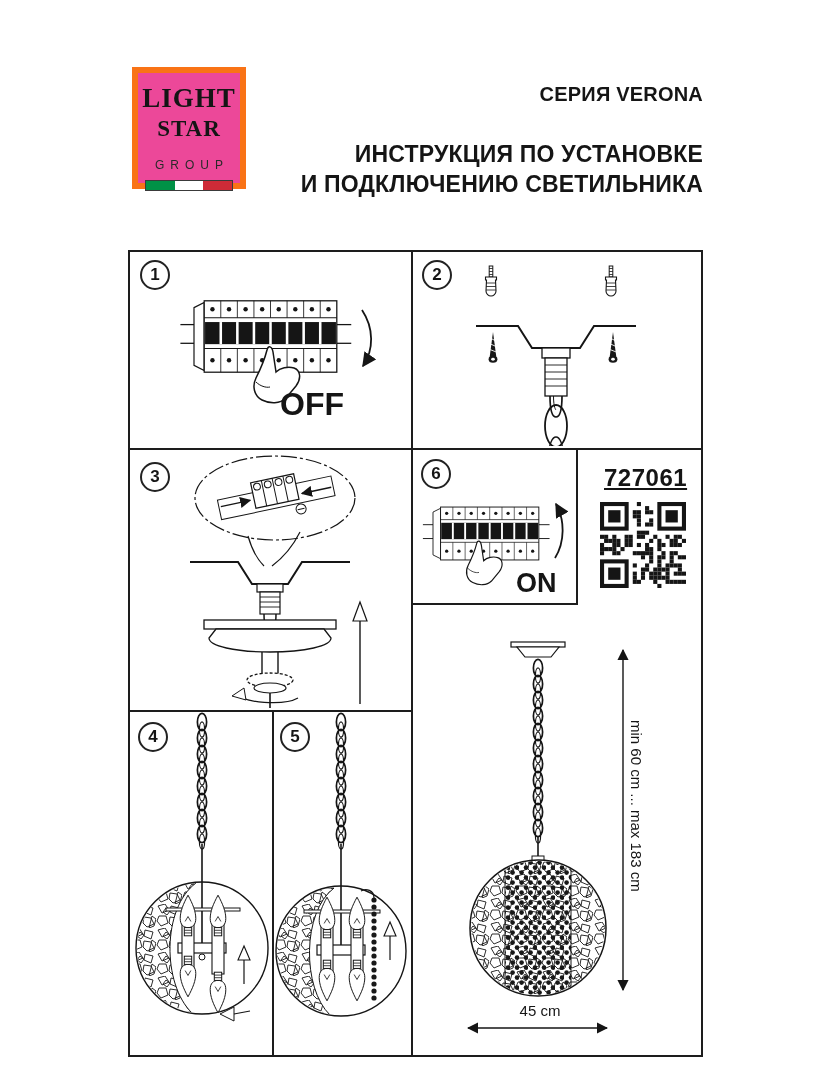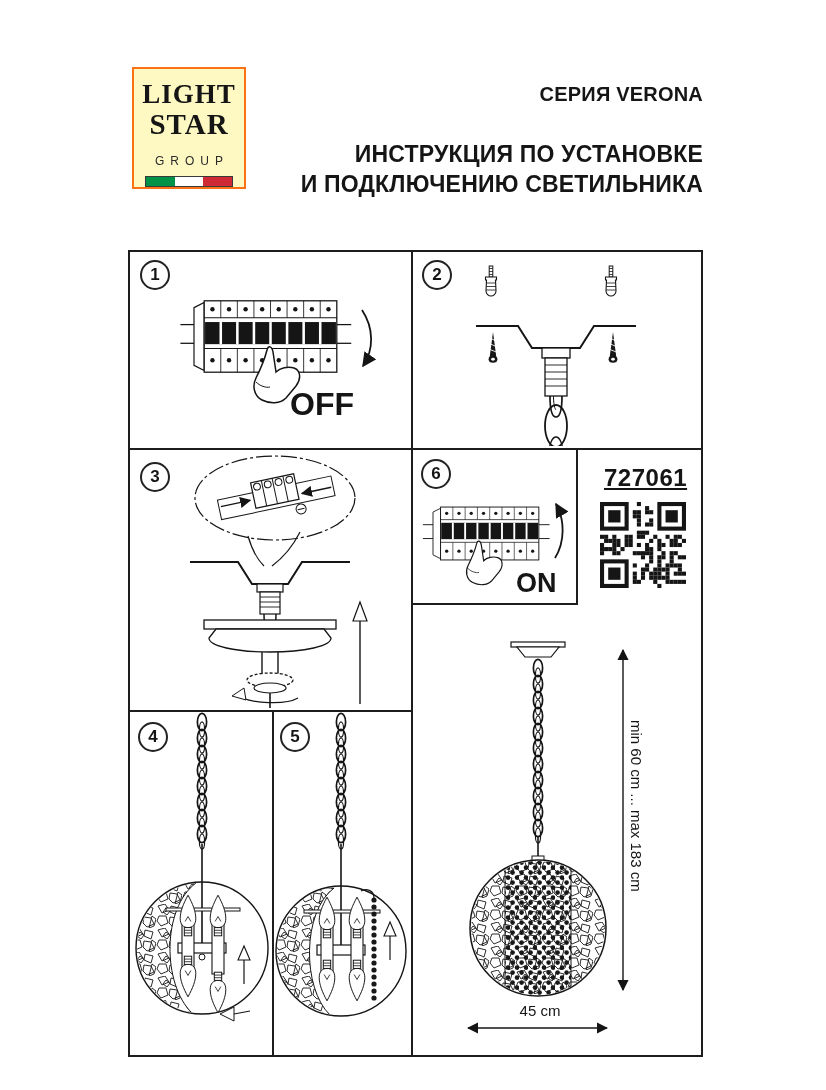--- a/index.html
+++ b/index.html
@@ -1,23 +1,23 @@
 <!DOCTYPE html>
 <html><head>
 <meta charset="utf-8">
 <style>
   html,body{margin:0;padding:0;background:#fff;}
   .page{position:relative;width:826px;height:1090px;background:#fff;overflow:hidden;
         font-family:"Liberation Sans",sans-serif;color:#151515;}
   .abs{position:absolute;}
   
-  .logo{position:absolute;left:132px;top:67px;width:114px;height:122px;border:2px solid #f97316;
-        text-align:center;box-sizing:border-box;background:#fef9c3;}
+  .logo{position:absolute;left:132px;top:67px;width:114px;height:122px;border:6px solid #f97316;
+        text-align:center;box-sizing:border-box;background:#ec4899;}
   .logo .l1{font-family:"Liberation Serif",serif;font-weight:bold;font-size:27px;line-height:29px;margin-top:11px;letter-spacing:1px;}
-  .logo .l2{font-family:"Liberation Serif",serif;font-weight:bold;font-size:29px;line-height:31px;letter-spacing:1px;}
+  .logo .l2{font-family:"Liberation Serif",serif;font-weight:bold;font-size:23px;line-height:31px;letter-spacing:1px;}
   .logo .l3{font-size:12px;letter-spacing:6px;margin-top:14px;text-indent:6px;color:#2a2a2a;}
   .flag{width:86px;height:9px;margin:8px auto 0;border:1px solid #3a3a3a;display:flex;}
   .flag i{flex:1;display:block;}
   
   .hdr{position:absolute;right:123px;top:58px;text-align:right;}
   .hdr .s{font-size:20px;font-weight:bold;line-height:29px;letter-spacing:.2px;margin-top:22px;}
   .hdr .t{font-size:23px;font-weight:bold;line-height:30px;margin-top:30px;letter-spacing:.2px;}
   
   .grid{position:absolute;left:128px;top:250px;width:575px;height:807px;border:2px solid #1d1d1d;box-sizing:border-box;background:#fff;}
   .vline,.hline{position:absolute;background:#1d1d1d;}
@@ -173,21 +173,21 @@
 
     <svg class="abs" style="left:36px;top:30px;" width="240" height="165" viewBox="0 0 240 165">
       <g transform="translate(28,12) scale(0.85)">
           <use href="#breaker"></use>
         </g>
       <g transform="translate(104,66)">
           <use href="#hand"></use>
         </g>
       <path d="M196,28 C208,46 208,68 197,84" fill="none" stroke="#151515" stroke-width="1.8" marker-end="url(#ah)"></path>
     </svg>
-    <div class="lbl" style="left:160px;top:134px;font-size:32px;">OFF</div>
+    <div class="lbl" style="left:150px;top:134px;font-size:32px;">OFF</div>
 
     <svg class="abs" style="left:284px;top:2px;" width="287" height="192" viewBox="0 0 287 192">
       <g transform="translate(77,23)">
           <use href="#dowel"></use>
         </g>
       <g transform="translate(197,23)">
           <use href="#dowel"></use>
         </g>
       <path d="M62,72 H104 L118,94 H166 L180,72 H222" fill="none" stroke="#151515" stroke-width="2"></path>
       <g transform="translate(79,78) scale(0.8)">

